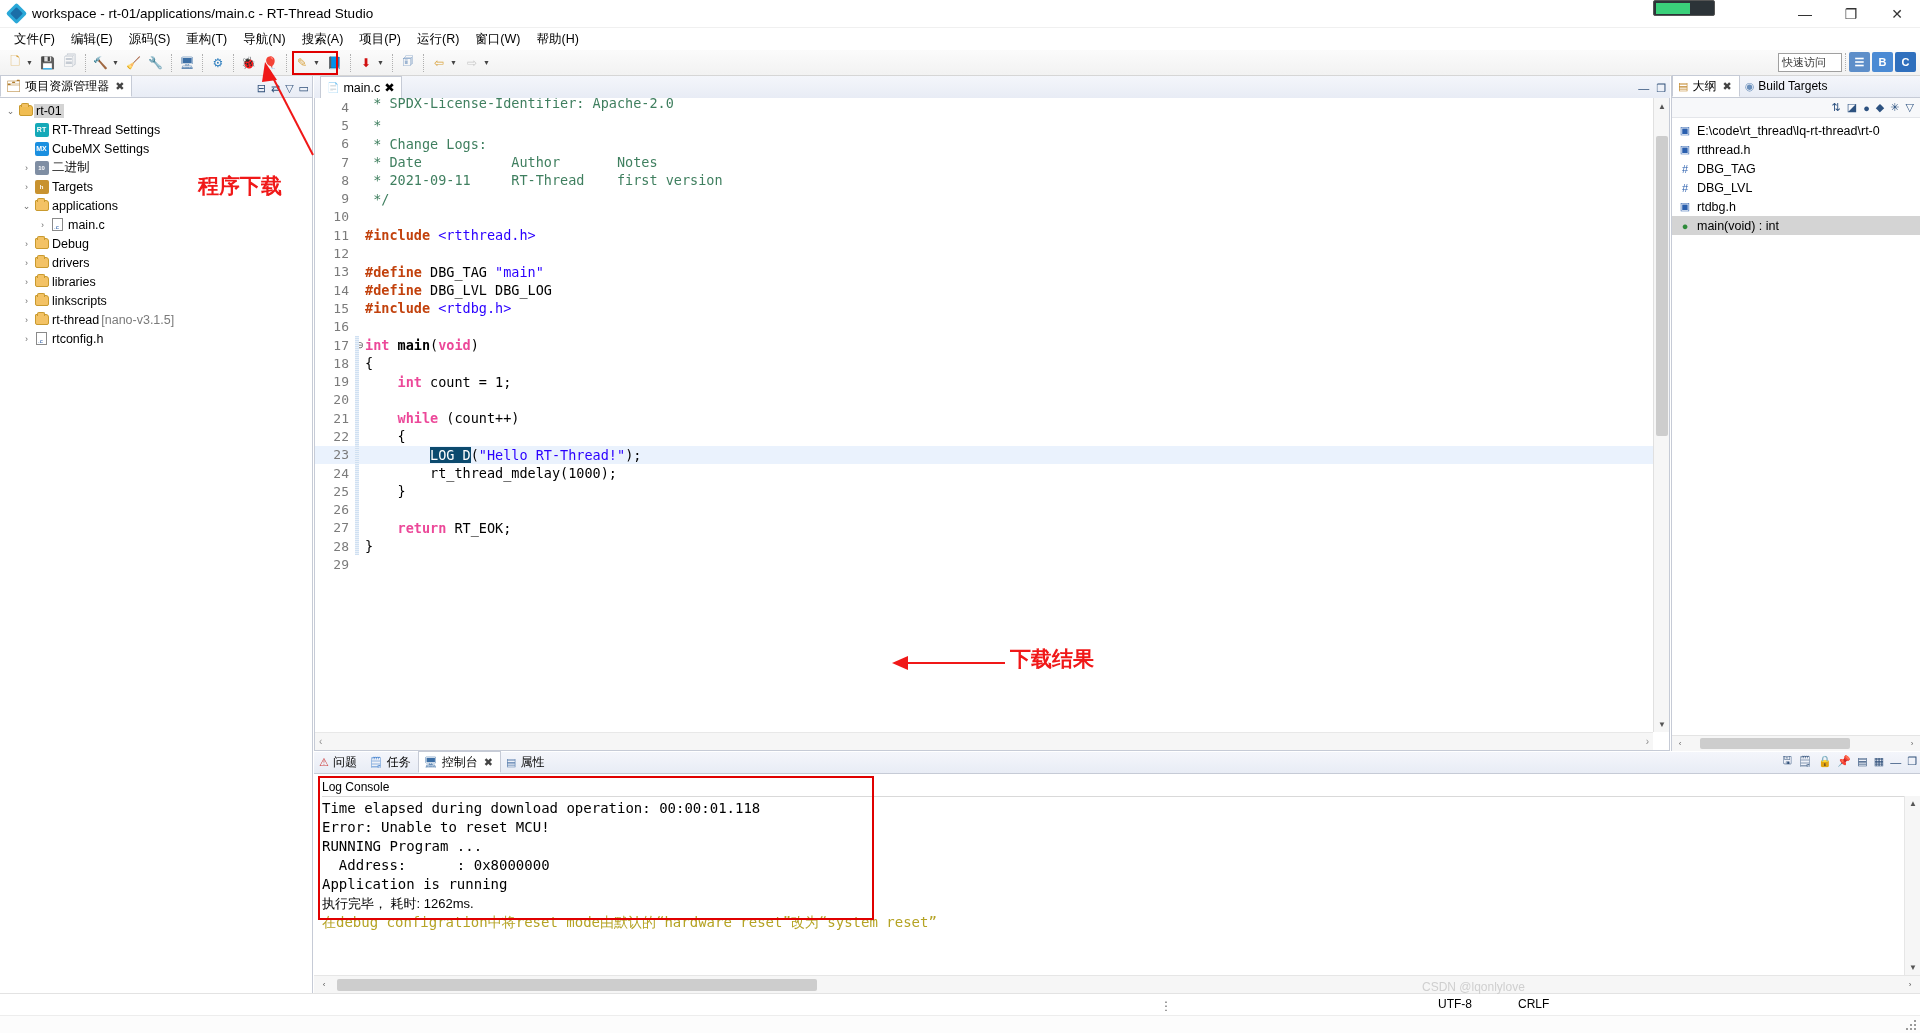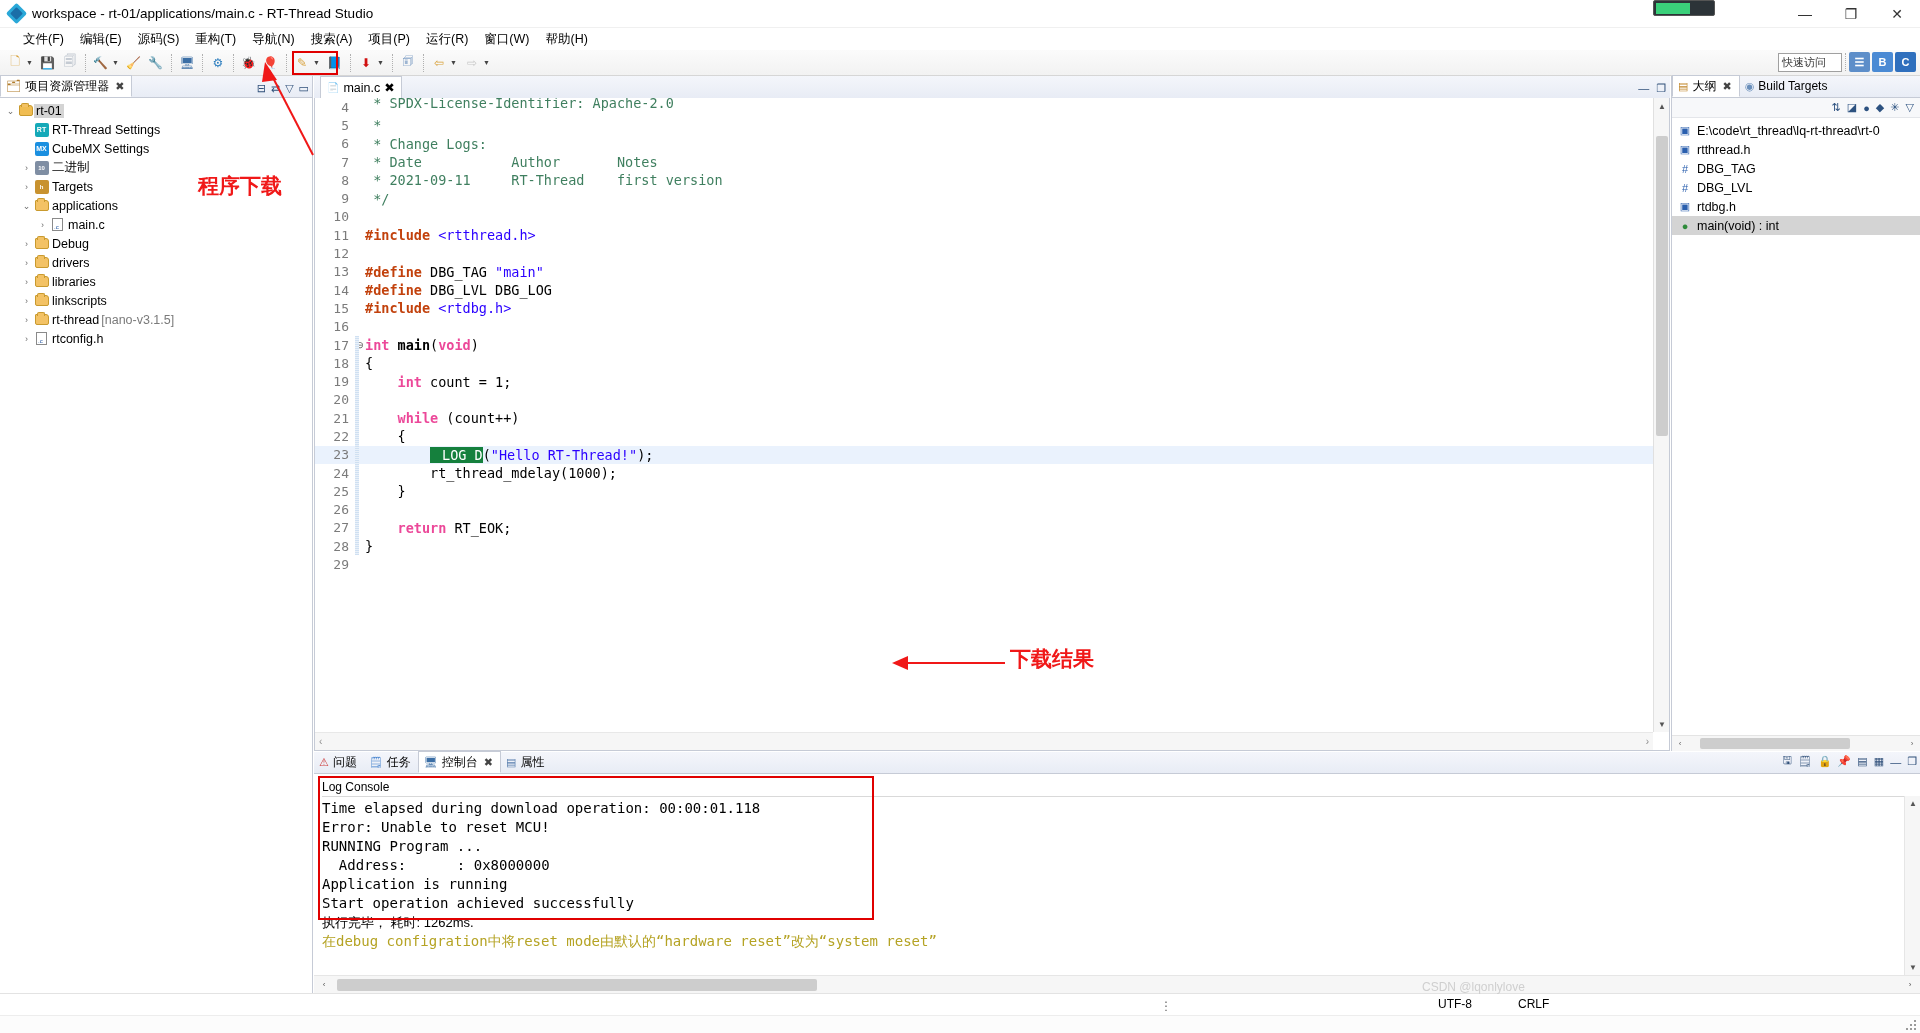--- a/index.html
+++ b/index.html
@@ -36,21 +36,21 @@
     font-size:14px; color:#333;
   }
   #battery-ind {
     position:absolute; right:205px; top:0px; width:62px; height:16px;
     background:#2c3338; border:1px solid #555; border-radius:2px;
   }
   #battery-ind .lvl { position:absolute; left:2px; top:2px; width:34px; height:11px; background:#3ad07a; }
 
   
   #menubar {
-    height:22px; display:flex; align-items:center; padding-left:15px;
+    height:22px; display:flex; align-items:center; padding-left:6px;
     background:#ffffff; font-size:12.5px; color:#000;
   }
   #menubar .mi { padding:2px 8px; white-space:nowrap; }
 
   
   #toolbar {
     height:26px; display:flex; align-items:center; padding-left:4px;
     background:linear-gradient(#fbfbfb,#f2f2f2); border-bottom:1px solid #d6d6d6;
     position:relative;
   }
@@ -147,21 +147,21 @@
     font-family:"DejaVu Sans Mono", monospace;
   }
   .fold { width:10px; flex:none; color:#555; font-size:9px; text-align:center; }
   .ctext { white-space:pre; font-family:"DejaVu Sans Mono", monospace; }
   .c-cmt { color:#3f7f5f; }
   .c-pre { color:#c2410c; font-weight:bold; }
   .c-kw  { color:#ec4899; font-weight:bold; }
   .c-str { color:#2a00ff; }
   .c-inc { color:#2a00ff; }
   .c-plain { color:#000; }
-  .c-sel { background:#15803d; color:#fff;padding-left:12px; }
+  .c-sel { background:#0c4a6e; color:#fff; }
   .vstripe {
     position:absolute; left:40px; top:0; width:4px;
     background:repeating-linear-gradient(0deg,#cfe0f2 0,#cfe0f2 1px,#eaf1f9 1px,#eaf1f9 2px);
   }
   #code-vsb {
     position:absolute; right:0; top:0; width:16px; bottom:18px;
     background:#f6f6f6; border-left:1px solid #e0e0e0;
   }
   #code-vsb .thumb { position:absolute; left:2px; top:38px; width:12px; height:300px; background:#cdcdcd; border-radius:2px; }
   #code-vsb .up, #code-vsb .dn {
@@ -713,21 +713,20 @@
     </div>
     <div id="console-body">
       <div id="log-title">Log Console</div>
       <div id="log-title-rule"></div>
       <div id="log-lines">
           <div class="logline">Time elapsed during download operation: 00:00:01.118</div>
           <div class="logline">Error: Unable to reset MCU!</div>
           <div class="logline">RUNNING Program ...</div>
           <div class="logline">  Address:      : 0x8000000</div>
           <div class="logline">Application is running</div>
-          <div class="logline">Start operation achieved successfully</div>
           <div class="logline cn">执行完毕， 耗时: 1262ms.</div>
           <div class="logline green">在debug configration中将reset mode由默认的“hardware reset”改为“system reset”</div>
         </div>
       <div id="log-red-box"></div>
       <div id="console-vsb">
         <div class="ar" style="top:0;">▲</div>
         <div class="ar" style="bottom:0;">▼</div>
       </div>
       <div id="console-hsb">
         <span class="ar">‹</span>

